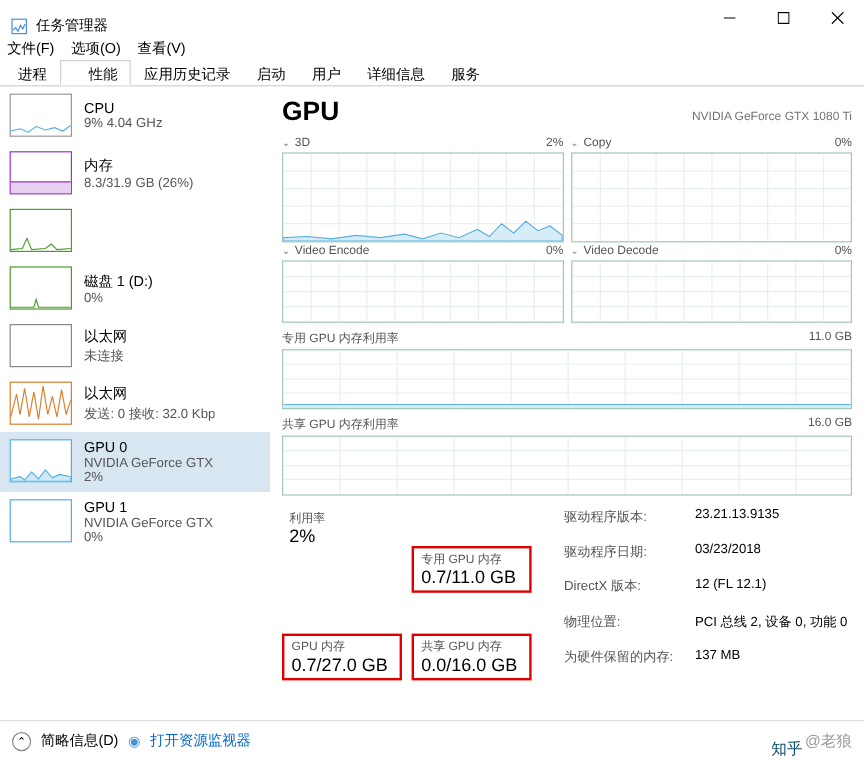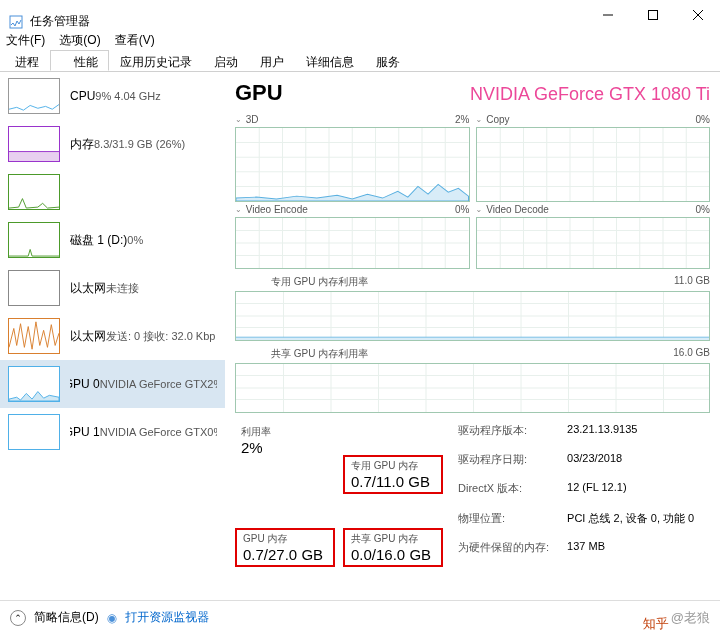--- a/index.html
+++ b/index.html
@@ -20,63 +20,63 @@
     .tab { padding: 3px 10px; font-size: 12px; border: 1px solid transparent; }
     .tab.active { border: 1px solid #d0d0d0; border-bottom: 1px solid #fff; background: #fff; padding-left: 23px; }
     
     .content { display: flex; height: 528px; }
     
     .sidebar { width: 225px; overflow: hidden; }
     .side-item { display: flex; padding: 6px 8px; gap: 10px; min-height: 48px; }
     .side-item.selected { background: #d8e6f2; }
     .thumb { width: 52px; height: 36px; border: 1px solid #999; position: relative; background: #fff; flex-shrink: 0; }
     .thumb svg { position: absolute; inset: 0; width: 100%; height: 100%; }
-    .side-text { display: flex; flex-direction: row; justify-content: center; overflow: hidden; align-items: center; }
+    .side-text { display: flex; flex-direction: column; justify-content: center; overflow: hidden; }
     .side-text .name { font-size: 12px; white-space: nowrap; }
     .side-text .sub { font-size: 11px; color: #555; white-space: nowrap; }
     
     .main { flex: 1; padding: 8px 10px 0 10px; }
     .gpu-header { display: flex; align-items: baseline; margin-bottom: 6px; }
     .gpu-title { font-size: 22px; font-weight: 700; flex: 1; }
-    .gpu-name { font-size: 18px; color: #ec4899; margin-left: 16px; }
+    .gpu-name { font-size: 10px; color: #737373; margin-left: 16px; }
     
     .chart-row { display: flex; gap: 6px; }
     .chart-box { flex: 1; }
     .chart-head { display: flex; align-items: center; font-size: 10px; color: #555; padding: 2px 0; }
     .chev { font-size: 8px; margin-right: 4px; color: #888; }
     .chart-head .lbl { flex: 1; }
     .chart-head .pct { }
     .chart-area { border: 1px solid #a0c8b0; background: #fff; position: relative; }
     .chart-area.h75 { height: 75px; }
     .chart-area.h52 { height: 52px; }
     .chart-area.h50 { height: 50px; }
     .chart-area svg { position: absolute; inset: 0; width: 100%; height: 100%; }
     
-    .sec-head { display: flex; font-size: 10px; color: #555; padding: 6px 0 2px 0; margin-left: 36px; }
+    .sec-head { display: flex; font-size: 10px; color: #555; padding: 6px 0 2px 0; }
     .sec-head .lbl { flex: 1; }
     
     .chart-area.full { border: 1px solid #a0c8b0; }
     
-    .stats { display: flex; margin-top: 10px; gap: 5px; }
+    .stats { display: flex; margin-top: 10px; gap: 17px; }
     .stat-left { display: grid; grid-template-columns: auto auto; gap: 2px 8px; }
     .stat-cell { padding: 2px 6px; min-width: 100px; }
     .stat-cell .lbl { font-size: 10px; color: #555; }
     .stat-cell .val { font-size: 15px; }
     .redbox { border: 2px solid #e00000; margin-top: 32px; }
     
     .stat-right { margin-left: 10px; display: grid; grid-template-columns: auto auto; row-gap: 2px; column-gap: 18px; font-size: 11px; }
     .stat-right .k { color: #555; }
     .stat-right .v { }
     
     .footer { display: flex; align-items: center; height: 34px; border-top: 1px solid #ddd; padding: 0 10px; gap: 8px; font-size: 12px; }
     .footer .arrow { width: 16px; height: 16px; border: 1px solid #888; border-radius: 50%; display: flex; align-items: center; justify-content: center; font-size: 9px; }
     .footer .link { color: #0066cc; }
     .footer .spacer { flex: 1; }
     .watermark { font-size: 13px; color: #999; display: flex; align-items: center; gap: 2px; }
-    .watermark .zh { color: #c2410c; margin-top: 13px; }
+    .watermark .zh { color: #0c4a6e; margin-top: 13px; }
     
     .grid-lines { stroke: #e8f0ec; stroke-width: 1; }
   </style>
 </head>
 <body>
 
 <div class="titlebar">
   <span class="icon">
     <svg viewBox="0 0 16 16">
         <rect x="2" y="2" width="12" height="12" fill="none" stroke="#4a90d9"></rect>

